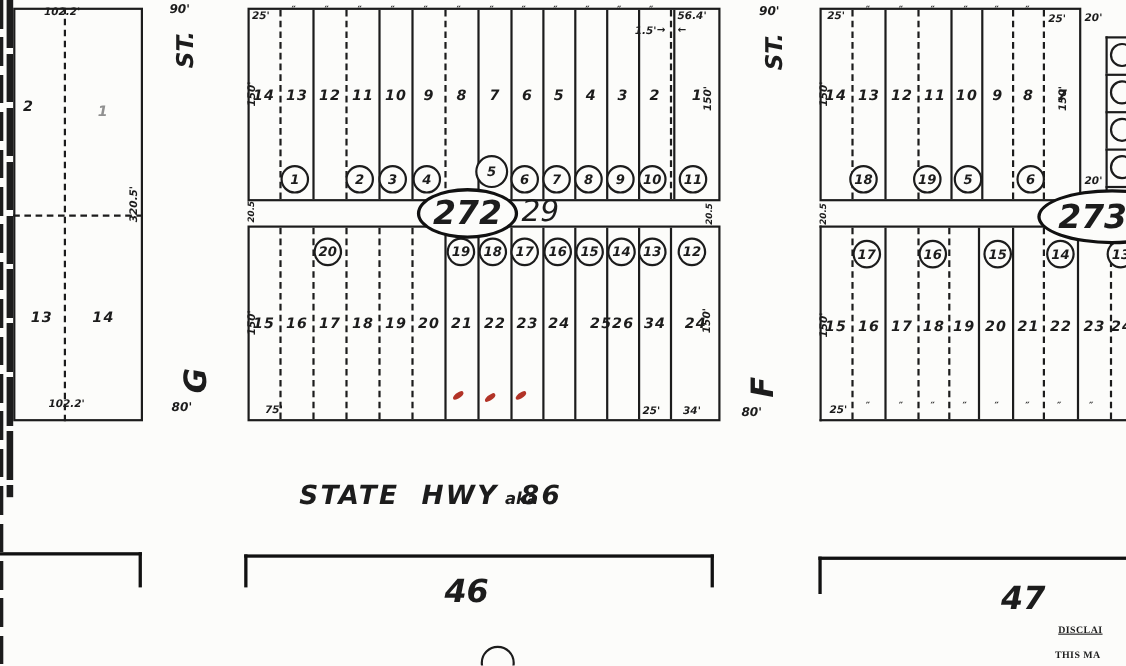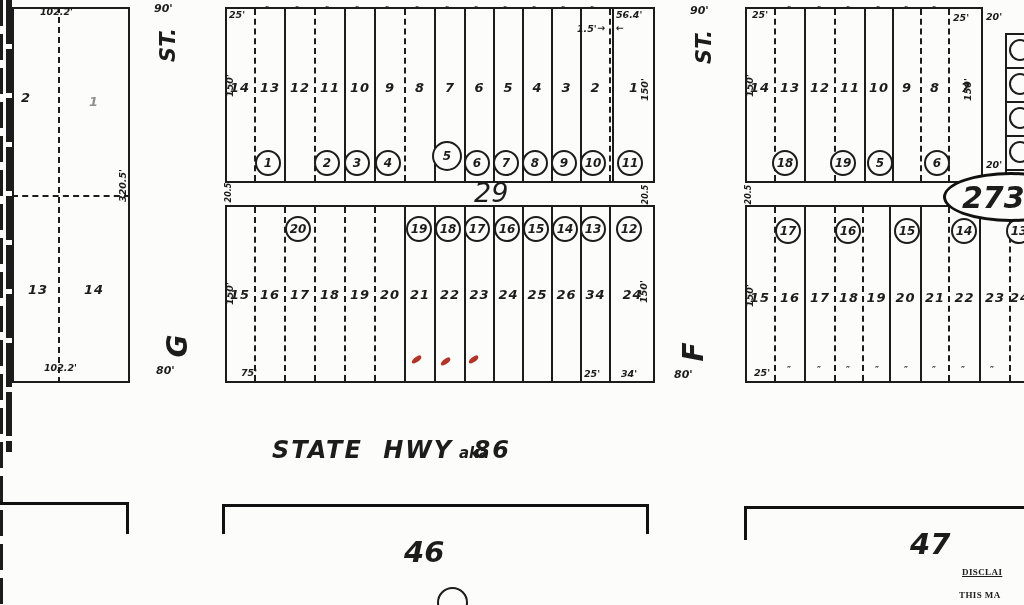--- a/index.html
+++ b/index.html
@@ -57,21 +57,21 @@
   #oval272{left:379px;top:171px;width:92px;height:46px}
   #annex41{position:absolute;left:474px;top:177px;font:italic 27px "DejaVu Sans",sans-serif;z-index:4}
   #oval273{left:943px;top:172px;width:136px;height:50px;justify-content:flex-start;padding-left:16px}
   #hwy-main{position:absolute;left:272px;top:436px;font:italic bold 24px "DejaVu Sans",sans-serif;
             letter-spacing:2px;word-spacing:10px;z-index:2}
   #hwy-aka{position:absolute;left:459px;top:444px;font:italic bold 15px "DejaVu Sans",sans-serif;z-index:2}
   #hwy-alt{position:absolute;left:501px;top:440px;font:italic bold 19px "DejaVu Sans",sans-serif;
            letter-spacing:1px;word-spacing:4px;z-index:2}
   #b46-outline{left:222px;top:504px;width:427px;height:30px;
      border-top:3px solid #111;border-left:3px solid #111;border-right:3px solid #111}
-  #b46-label{position:absolute;left:404px;top:535px;font:italic bold 29px "DejaVu Sans",sans-serif;z-index:2}
+  #b46-label{position:absolute;left:404px;top:520px;font:italic bold 29px "DejaVu Sans",sans-serif;z-index:2}
   #b47-outline{left:744px;top:506px;width:281px;height:34px;
      border-top:3px solid #111;border-left:3px solid #111}
   #b47-label{position:absolute;left:910px;top:527px;font:italic bold 29px "DejaVu Sans",sans-serif;z-index:2}
   #bl-outline{left:0;top:502px;width:129px;height:32px;
      border-top:3px solid #111;border-right:3px solid #111}
   #partial-circle{left:437px;top:587px;width:31px;height:31px}
   #disc1{position:absolute;left:962px;top:567px;font:bold 9px "Liberation Serif",serif;
          text-decoration:underline;letter-spacing:.4px;white-space:nowrap;z-index:2}
   #disc2{position:absolute;left:959px;top:590px;font:bold 9px "Liberation Serif",serif;
          letter-spacing:.4px;white-space:nowrap;z-index:2}
@@ -97,20 +97,21 @@
 
   <div class="w" id="st-left-w">90'</div>
   <div class="stname" id="st-left">ST.</div>
   <div class="stname" id="g-name">G</div>
   <div class="w" id="g-w">80'</div>
   <div class="w" id="st-right-w">90'</div>
   <div class="stname" id="st-right">ST.</div>
   <div class="stname" id="f-name">F</div>
   <div class="w" id="f-w">80'</div>
 
+  <div class="oval" id="oval272">272</div>
   <div id="annex41">29</div>
   <div class="oval" id="oval273">273</div>
 
   <div id="hwy-main">STATE HWY 86</div>
   <div id="hwy-aka">aka</div>
 
   <div class="abs" id="b46-outline"></div>
   <div id="b46-label">46</div>
   <div class="abs" id="b47-outline"></div>
   <div id="b47-label">47</div>
@@ -173,21 +174,21 @@
     <div class="lot" style="left: 375px; top: 287px; width: 30px;">20</div>
     <div class="vsolid" style="left: 404px; top: 207px; height: 174px;"></div>
     <div class="lot" style="left: 405px; top: 287px; width: 30px;">21</div>
     <div class="vsolid" style="left: 434px; top: 207px; height: 174px;"></div>
     <div class="lot" style="left: 435px; top: 287px; width: 30px;">22</div>
     <div class="vsolid" style="left: 464px; top: 207px; height: 174px;"></div>
     <div class="lot" style="left: 465px; top: 287px; width: 29px;">23</div>
     <div class="vsolid" style="left: 493px; top: 207px; height: 174px;"></div>
     <div class="lot" style="left: 494px; top: 287px; width: 29px;">24</div>
     <div class="vsolid" style="left: 522px; top: 207px; height: 174px;"></div>
-    <div class="lot" style="left: 523px; top: 287px; width: 29px;">25</div>
+    <div class="lot" style="left: 523px; top: 287px; width: 47px;">25</div>
     <div class="vsolid" style="left: 551px; top: 207px; height: 174px;"></div>
     <div class="lot" style="left: 552px; top: 287px; width: 29px;">26</div>
     <div class="vsolid" style="left: 580px; top: 207px; height: 174px;"></div>
     <div class="lot" style="left: 581px; top: 287px; width: 29px;">34</div>
     <div class="vsolid" style="left: 609px; top: 207px; height: 174px;"></div>
     <div class="lot" style="left: 610px; top: 287px; width: 45px;">24</div>
     <div class="circle" style="left: 285px; top: 216px; width: 26px; height: 26px;">20</div>
     <div class="circle" style="left: 406px; top: 216px; width: 26px; height: 26px;">19</div>
     <div class="circle" style="left: 435px; top: 216px; width: 26px; height: 26px;">18</div>
     <div class="circle" style="left: 464px; top: 216px; width: 26px; height: 26px;">17</div>

